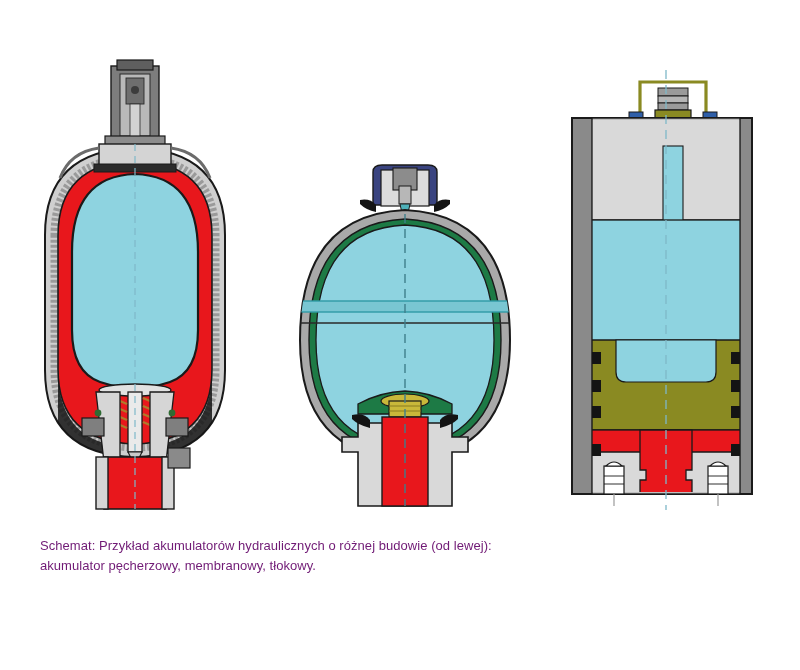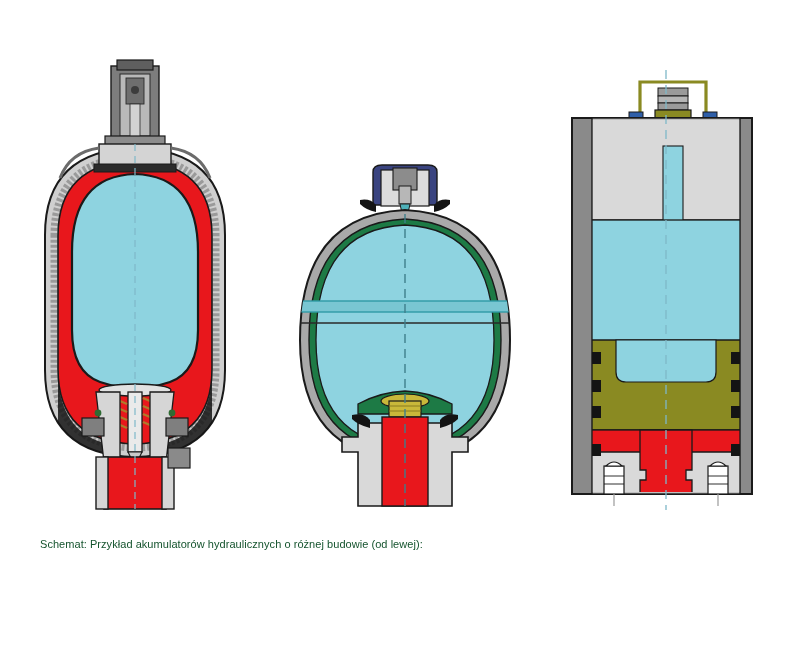--- a/index.html
+++ b/index.html
@@ -22,23 +22,23 @@
     height: 520px;
   }
   #figure-svg {
     display: block;
   }
   #caption {
     position: absolute;
     left: 40px;
     top: 536px;
     width: 700px;
-    font-size: 11px;
+    font-size: 13px;
     line-height: 1.55;
-    color: #14532d;
+    color: #701a75;
     letter-spacing: 0.05px;
     font-family: "Liberation Sans", sans-serif;
   }
   #caption .cap-line {
     display: block;
     white-space: pre;
   }
 </style>
 </head>
 <body>
@@ -241,13 +241,14 @@
         <line x1="718" y1="494" x2="718" y2="506" stroke="#9a9a9a" stroke-width="1.2"></line>
       </g>
 
       <line x1="666" y1="70" x2="666" y2="510" stroke="#7fb8c8" stroke-width="1.3" stroke-dasharray="9 6"></line>
     </g>
   </svg>
 </div>
 
 <div id="caption">
   <span class="cap-line">Schemat: Przykład akumulatorów hydraulicznych o różnej budowie (od lewej):</span>
+  <span class="cap-line">akumulator pęcherzowy, membranowy, tłokowy.</span>
 </div>
 
 </body></html>

